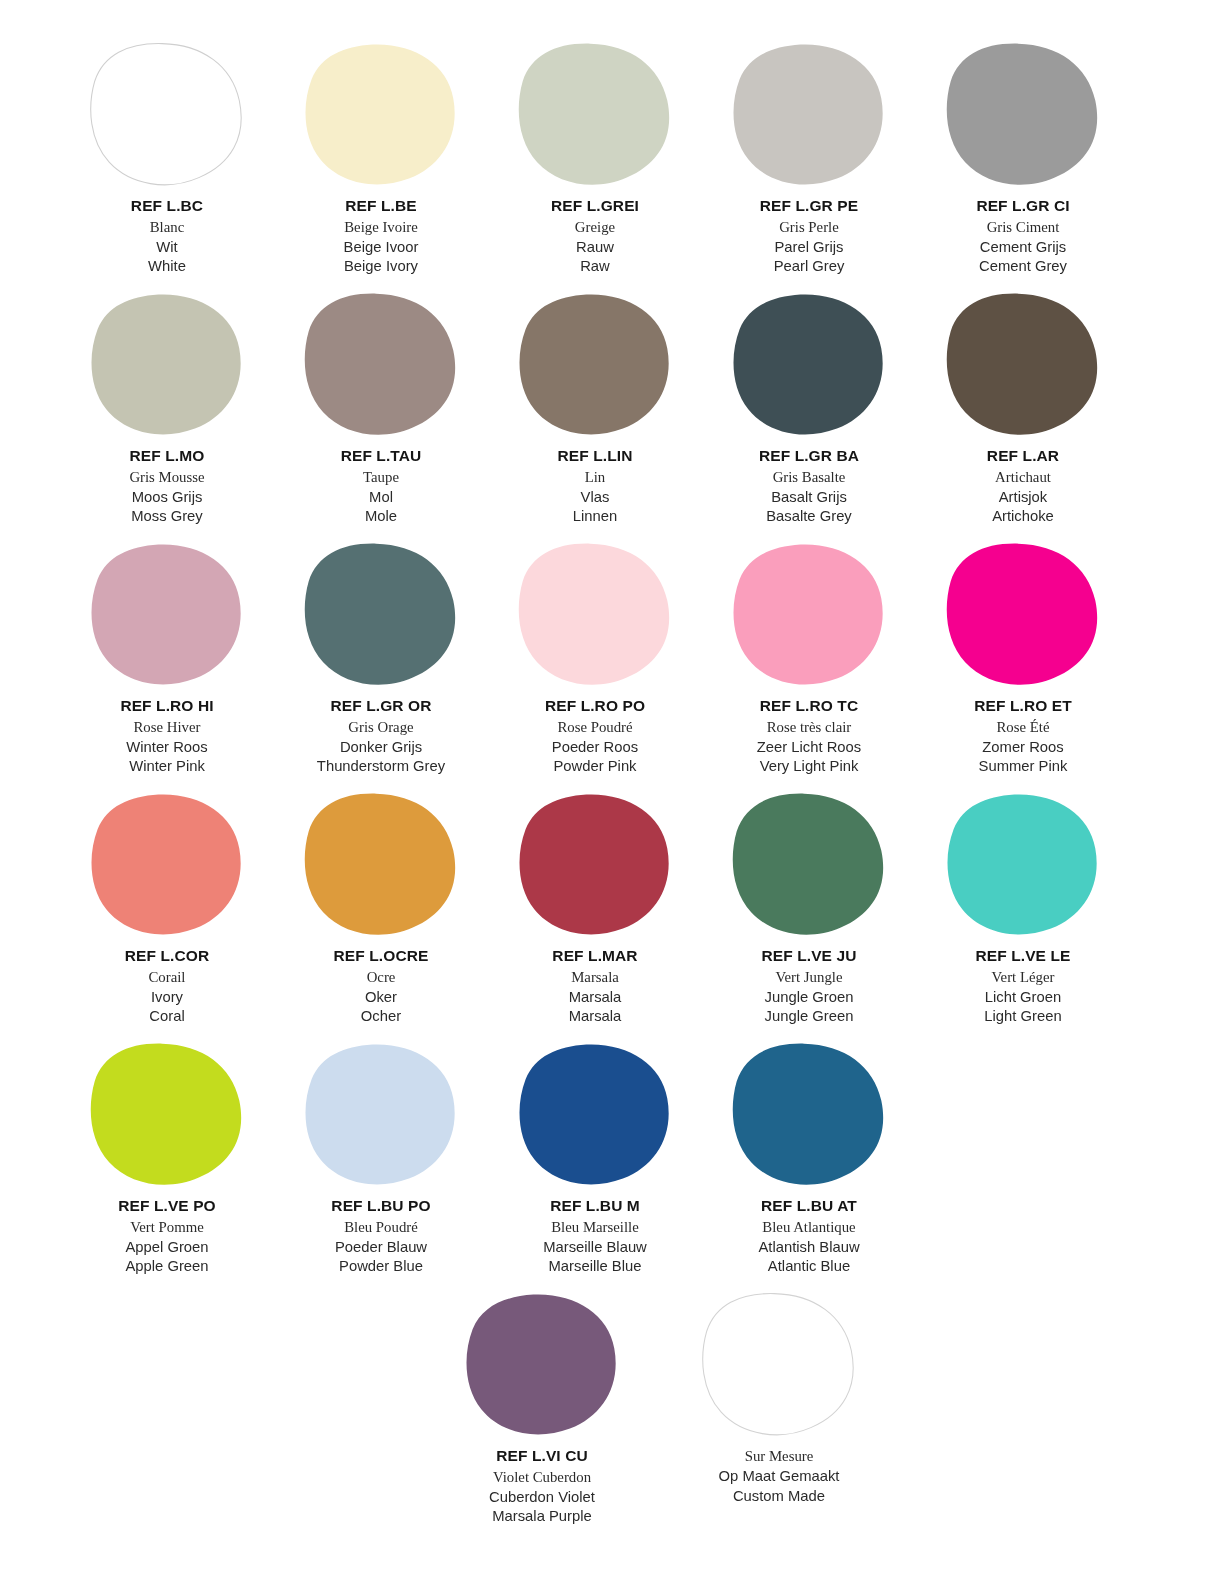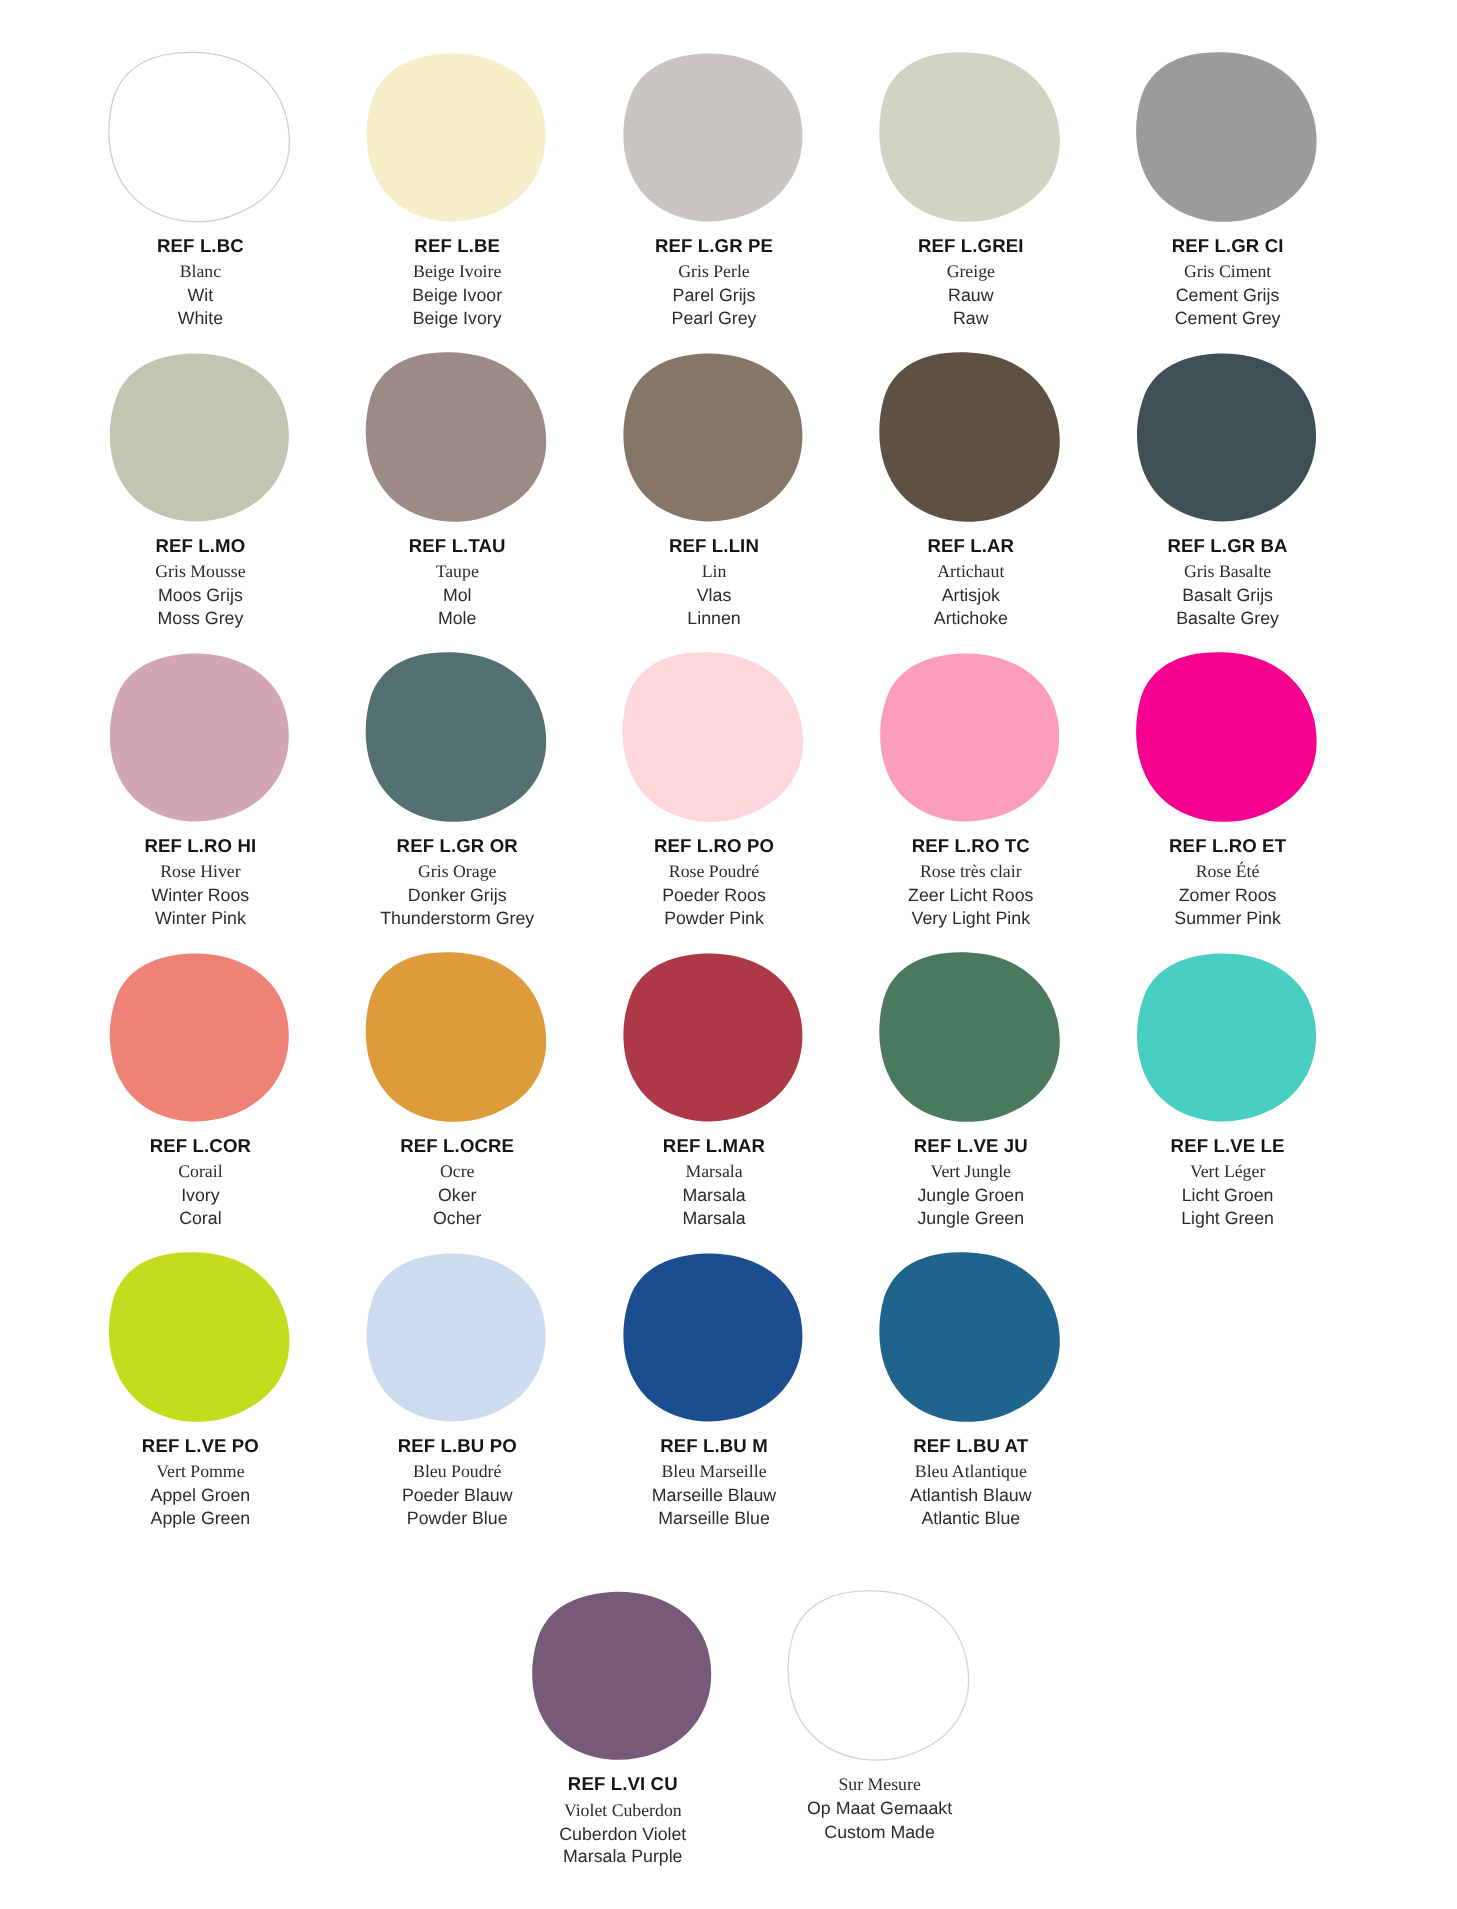--- a/index.html
+++ b/index.html
@@ -73,23 +73,24 @@
     font-weight: normal;
     color: #2b2b2b;
     white-space: nowrap;
   }
   .nm.first { margin-top: 1px; font-family: Liberation Serif, serif; }
 
   
   .lastrow {
     position: absolute;
     left: 60px;
-    top: 1312px;
+    top: 1280px;
     width: 1094px;
     display: flex;
+    gap: 23px;
   }
   .lastrow .pad { width: 352px; }
 </style>
 </head>
 <body>
 
 <div id="sheet">
   <div class="grid" id="grid">
       <div class="cell">
         <div class="blob-wrap">
@@ -113,46 +114,46 @@
         <div class="labels">
           <div class="ref">REF L.BE</div>
           <div class="nm first">Beige Ivoire</div>
           <div class="nm">Beige Ivoor</div>
           <div class="nm">Beige Ivory</div>
         </div>
       </div>
       <div class="cell">
         <div class="blob-wrap">
           <svg viewBox="0 0 166 152" class="blob">
+            <path d="M78,3 C120,4 150,26 158,62 C166,100 149,128 116,142 C84,156 45,150 23,126 C3,104 0,70 8,42 C17,15 42,2 78,3 Z" fill="#cfd4c3" stroke="none"></path>
+          </svg>
+        </div>
+        <div class="labels">
+          <div class="ref">REF L.GREI</div>
+          <div class="nm first">Greige</div>
+          <div class="nm">Rauw</div>
+          <div class="nm">Raw</div>
+        </div>
+      </div>
+      <div class="cell">
+        <div class="blob-wrap">
+          <svg viewBox="0 0 166 152" class="blob">
             <path d="M74,4 C116,2 152,24 158,60 C165,98 146,130 112,143 C78,156 40,148 20,123 C2,100 1,66 11,40 C21,16 44,6 74,4 Z" fill="#c8c5c0" stroke="none"></path>
           </svg>
         </div>
         <div class="labels">
           <div class="ref">REF L.GR PE</div>
           <div class="nm first">Gris Perle</div>
           <div class="nm">Parel Grijs</div>
           <div class="nm">Pearl Grey</div>
         </div>
       </div>
       <div class="cell">
         <div class="blob-wrap">
           <svg viewBox="0 0 166 152" class="blob">
-            <path d="M78,3 C120,4 150,26 158,62 C166,100 149,128 116,142 C84,156 45,150 23,126 C3,104 0,70 8,42 C17,15 42,2 78,3 Z" fill="#cfd4c3" stroke="none"></path>
-          </svg>
-        </div>
-        <div class="labels">
-          <div class="ref">REF L.GREI</div>
-          <div class="nm first">Greige</div>
-          <div class="nm">Rauw</div>
-          <div class="nm">Raw</div>
-        </div>
-      </div>
-      <div class="cell">
-        <div class="blob-wrap">
-          <svg viewBox="0 0 166 152" class="blob">
             <path d="M78,3 C120,4 150,26 158,62 C166,100 149,128 116,142 C84,156 45,150 23,126 C3,104 0,70 8,42 C17,15 42,2 78,3 Z" fill="#9b9b9b" stroke="none"></path>
           </svg>
         </div>
         <div class="labels">
           <div class="ref">REF L.GR CI</div>
           <div class="nm first">Gris Ciment</div>
           <div class="nm">Cement Grijs</div>
           <div class="nm">Cement Grey</div>
         </div>
       </div>
@@ -191,46 +192,46 @@
         <div class="labels">
           <div class="ref">REF L.LIN</div>
           <div class="nm first">Lin</div>
           <div class="nm">Vlas</div>
           <div class="nm">Linnen</div>
         </div>
       </div>
       <div class="cell">
         <div class="blob-wrap">
           <svg viewBox="0 0 166 152" class="blob">
+            <path d="M74,4 C116,2 152,24 158,60 C165,98 146,130 112,143 C78,156 40,148 20,123 C2,100 1,66 11,40 C21,16 44,6 74,4 Z" fill="#3e4f55" stroke="none"></path>
+          </svg>
+        </div>
+        <div class="labels">
+          <div class="ref">REF L.GR BA</div>
+          <div class="nm first">Gris Basalte</div>
+          <div class="nm">Basalt Grijs</div>
+          <div class="nm">Basalte Grey</div>
+        </div>
+      </div>
+      <div class="cell">
+        <div class="blob-wrap">
+          <svg viewBox="0 0 166 152" class="blob">
             <path d="M78,3 C120,4 150,26 158,62 C166,100 149,128 116,142 C84,156 45,150 23,126 C3,104 0,70 8,42 C17,15 42,2 78,3 Z" fill="#5e5144" stroke="none"></path>
           </svg>
         </div>
         <div class="labels">
           <div class="ref">REF L.AR</div>
           <div class="nm first">Artichaut</div>
           <div class="nm">Artisjok</div>
           <div class="nm">Artichoke</div>
         </div>
       </div>
       <div class="cell">
         <div class="blob-wrap">
           <svg viewBox="0 0 166 152" class="blob">
-            <path d="M74,4 C116,2 152,24 158,60 C165,98 146,130 112,143 C78,156 40,148 20,123 C2,100 1,66 11,40 C21,16 44,6 74,4 Z" fill="#3e4f55" stroke="none"></path>
-          </svg>
-        </div>
-        <div class="labels">
-          <div class="ref">REF L.GR BA</div>
-          <div class="nm first">Gris Basalte</div>
-          <div class="nm">Basalt Grijs</div>
-          <div class="nm">Basalte Grey</div>
-        </div>
-      </div>
-      <div class="cell">
-        <div class="blob-wrap">
-          <svg viewBox="0 0 166 152" class="blob">
             <path d="M74,4 C116,2 152,24 158,60 C165,98 146,130 112,143 C78,156 40,148 20,123 C2,100 1,66 11,40 C21,16 44,6 74,4 Z" fill="#d3a6b4" stroke="none"></path>
           </svg>
         </div>
         <div class="labels">
           <div class="ref">REF L.RO HI</div>
           <div class="nm first">Rose Hiver</div>
           <div class="nm">Winter Roos</div>
           <div class="nm">Winter Pink</div>
         </div>
       </div>

